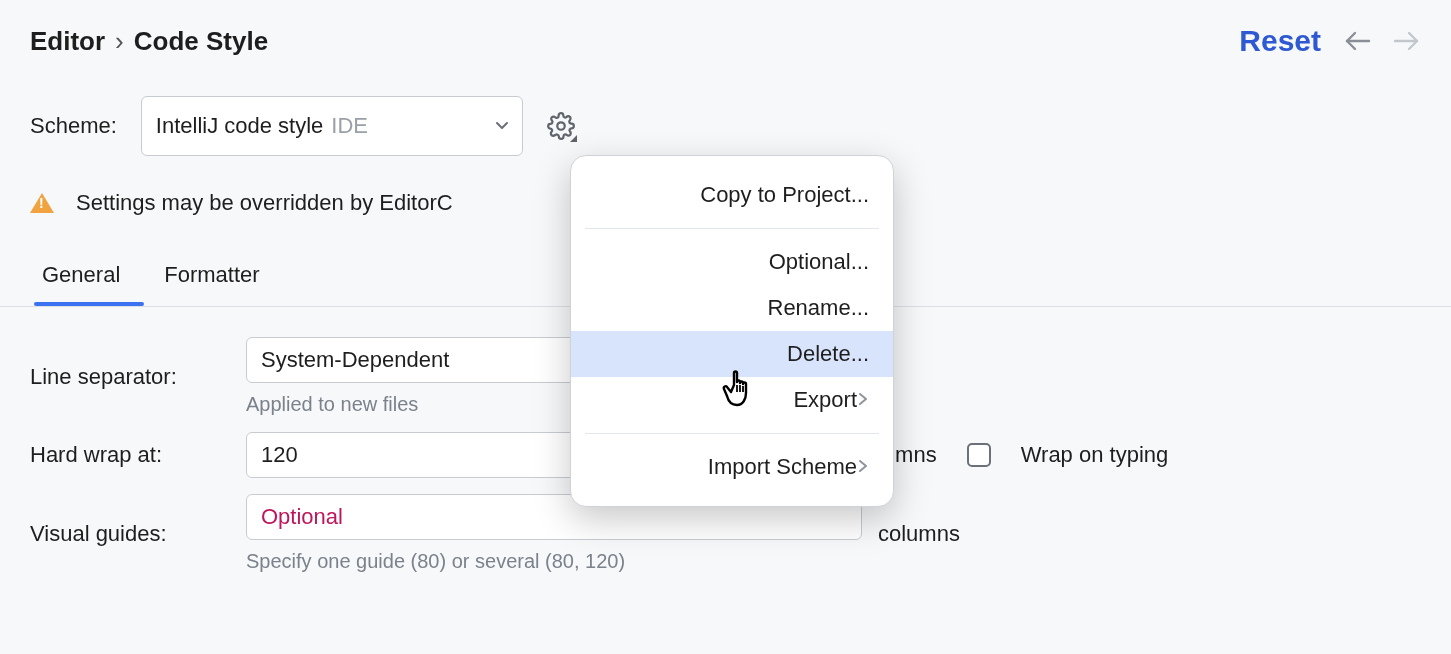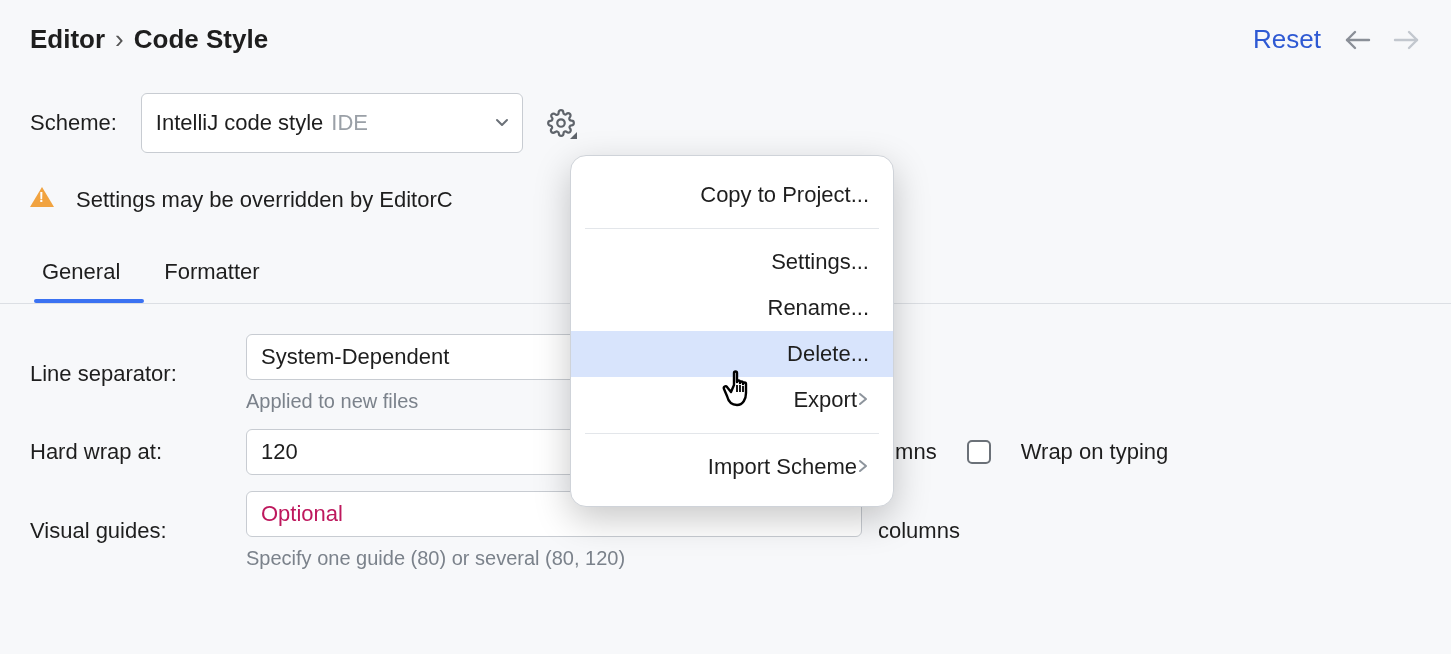--- a/index.html
+++ b/index.html
@@ -11,21 +11,21 @@
     color: #1e1e1e;
     font-size: 22px;
     overflow: hidden;
   }
   .container { padding: 24px 30px 0 30px; position: relative; }
 
   
   .header { display: flex; justify-content: space-between; margin-bottom: 38px; }
   .breadcrumb { display: flex; align-items: center; gap: 10px; font-size: 26px; font-weight: 700; }
   .header-right { display: flex; align-items: center; gap: 22px; }
-  .reset-link { color: #2e59d3; font-size: 26px; font-weight: 400; cursor: pointer; }
+  .reset-link { color: #2e59d3; font-size: 30px; font-weight: 700; cursor: pointer; }
   .nav-arrow { color: #8a8f97; display: inline-flex; }
   .nav-arrow.disabled { color: #c2c7ce; }
 
   
   .scheme-row { display: flex; align-items: center; gap: 24px; margin-bottom: 34px; position: relative; }
   .select {
     border: 1px solid #c8ccd2; border-radius: 6px; background: #fff;
     height: 60px; display: flex; align-items: center; padding: 0 14px; gap: 8px; min-width: 382px;
     position: relative; cursor: pointer;
   }
@@ -33,21 +33,21 @@
   .select .chev { position: absolute; right: 12px; top: 50%; transform: translateY(-50%); color: #6b7178; }
 
   .gear { color: #5f646b; position: relative; cursor: pointer; display: inline-flex; }
   .gear svg { display: block; }
   .gear-corner {
     position: absolute; right: -2px; bottom: -2px; width: 0; height: 0;
     border-left: 7px solid transparent; border-bottom: 7px solid #5f646b;
   }
 
   
-  .warn-row { display: flex; gap: 22px; font-size: 22px; margin-bottom: 46px; }
+  .warn-row { display: flex; align-items: center; gap: 22px; font-size: 22px; margin-bottom: 46px; }
   .warn-icon {
     width: 0; height: 0; border-left: 12px solid transparent; border-right: 12px solid transparent;
     border-bottom: 20px solid #f1a340; position: relative;
   }
   .warn-icon::after {
     content: "!"; position: absolute; left: -3px; top: 2px; color: #fff; font-size: 14px; font-weight: 700;
   }
 
   
   .tabs { display: flex; gap: 44px; border-bottom: none; margin-bottom: 6px; margin-left: 12px; }
@@ -192,21 +192,21 @@
 
   <div class="popup">
     <div class="group">
       <div class="item">
         <span>Copy to Project...</span>
       </div>
     </div>
     <hr>
     <div class="group">
       <div class="item">
-        <span>Settings...</span>
+        <span>Optional...</span>
       </div>
       <div class="item">
         <span>Rename...</span>
       </div>
       <div class="item highlight">
         <span>Delete...</span>
       </div>
       <div class="item">
         <span>Export</span>
         <span class="sub-arrow">

